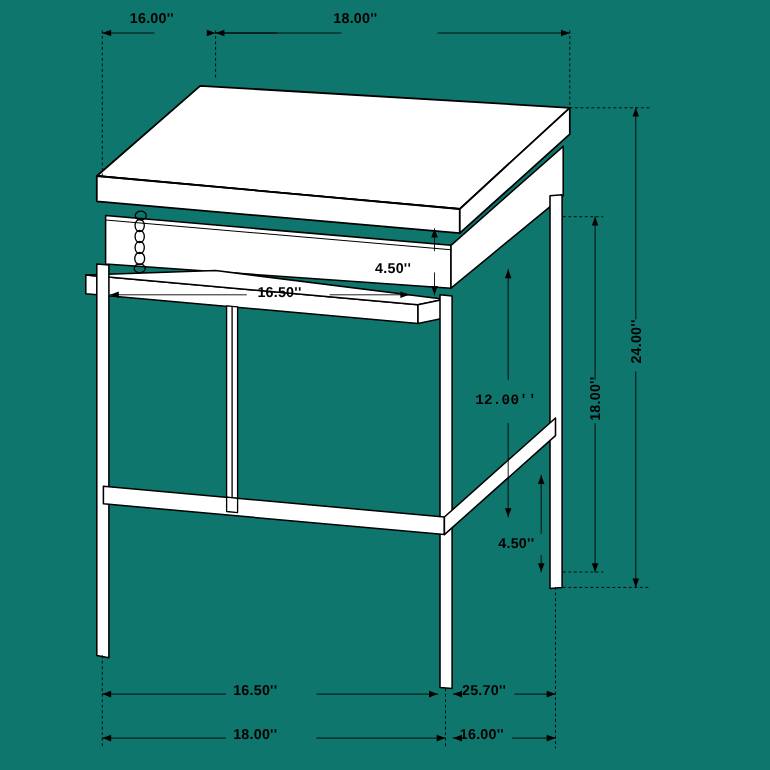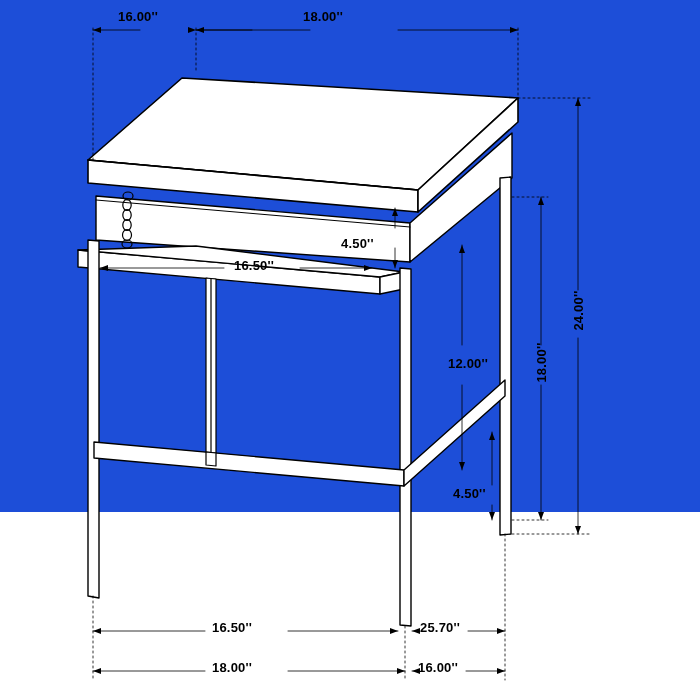--- a/index.html
+++ b/index.html
@@ -9,22 +9,22 @@
   }
   body {
     width: 700px;
     height: 700px;
     font-family: "Liberation Sans", sans-serif;
     overflow: hidden;
   }
   #stage {
     position: relative;
     width: 700px;
-    height: 512px;
-    background: #1d4ed8;
+    height: 700px;
+    background: #0f766e;
   }
   #drawing {
     position: absolute;
     left: 0;
     top: 0;
     width: 700px;
     height: 700px;
   }
   .dim-label {
     position: absolute;
@@ -182,21 +182,21 @@
   <div class="dim-label" style="left:303px; top:9px;">18.00''</div>
 
   <div class="dim-label" style="left:341px; top:236px;">4.50''</div>
 
   <div class="dim-label" style="left:234px; top:258px;">16.50''</div>
 
   <div class="dim-label vertical" style="left:558px; top:303px; transform: rotate(-90deg);">24.00''</div>
 
   <div class="dim-label vertical" style="left:521px; top:355px; transform: rotate(-90deg);">18.00''</div>
 
-  <div class="dim-label" style="left:448px; top:356px;">12.00''</div>
+  <div class="dim-label" style="left:432px; top:356px;font-family:Liberation Mono, monospace;">12.00''</div>
 
   <div class="dim-label" style="left:453px; top:486px;">4.50''</div>
 
   <div class="dim-label" style="left:212px; top:620px;">16.50''</div>
 
   <div class="dim-label" style="left:420px; top:620px;">25.70''</div>
 
   <div class="dim-label" style="left:212px; top:660px;">18.00''</div>
 
   <div class="dim-label" style="left:418px; top:660px;">16.00''</div>

